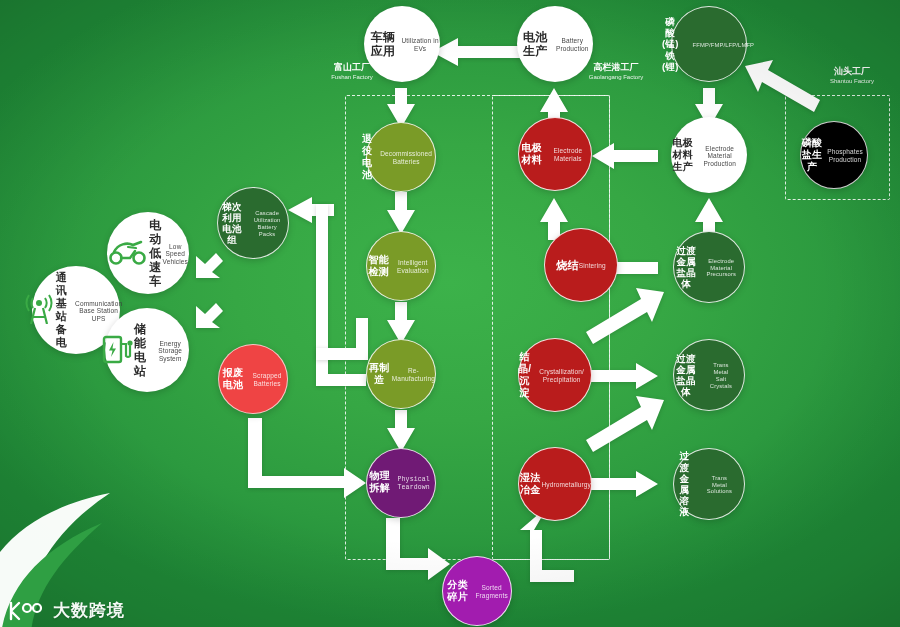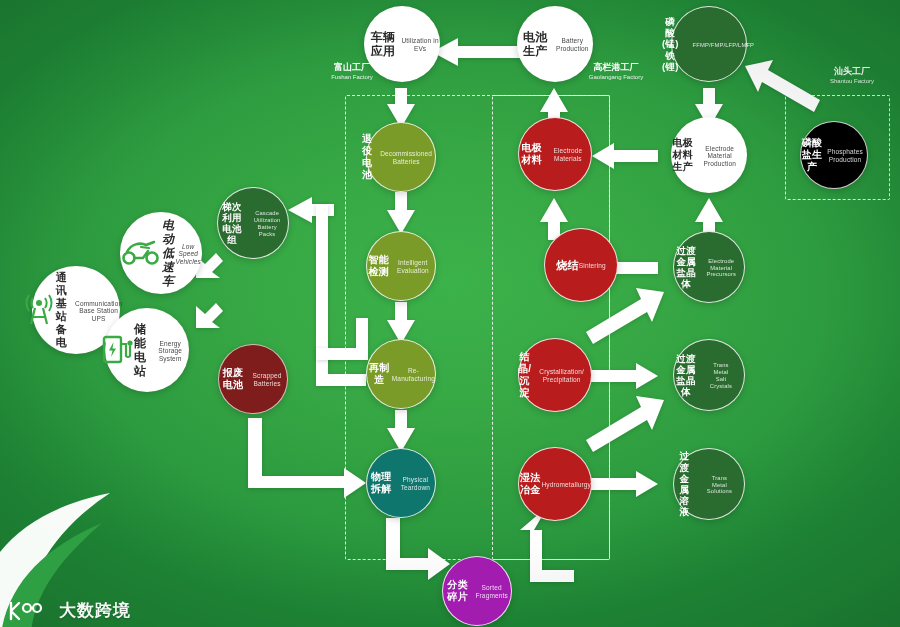--- a/index.html
+++ b/index.html
@@ -32,22 +32,22 @@
 
   
   .v-white { background:#ffffff; border:1px solid rgba(255,255,255,.9); }
   .v-white .cn { color:#2b2b2b; font-size:12px; }
   .v-white .en { color:#3b3b3b; }
 
   .v-teal   { background:#b91c1c; border:1.4px solid rgba(255,255,255,.85); }
   .v-olive  { background:#7a9b27; border:1.4px solid rgba(255,255,255,.85); }
   .v-dgreen { background:#2a6b2f; border:1.4px solid rgba(255,255,255,.85); }
   .v-mgreen { background:#a21caf; border:1.4px solid rgba(255,255,255,.85); }
-  .v-darkol { background:#0f766e; border:1.4px solid rgba(255,255,255,.85); }
-  .v-gray   { background:#7f1d1d; border:1.4px solid rgba(255,255,255,.7);justify-content:center; }
+  .v-darkol { background:#701a75; border:1.4px solid rgba(255,255,255,.85);font-family:Liberation Mono, monospace; }
+  .v-gray   { background:#ef4444; border:1.4px solid rgba(255,255,255,.7);justify-content:center; }
   .v-sage   { background:#000000; border:1.4px solid rgba(255,255,255,.8); }
   .v-teal .cn,.v-olive .cn,.v-dgreen .cn,.v-mgreen .cn,.v-darkol .cn,.v-gray .cn,.v-sage .cn{
     color:#fff; font-size:11px;
   }
   .v-teal .en,.v-olive .en,.v-dgreen .en,.v-mgreen .en,.v-darkol .en,.v-gray .en,.v-sage .en{
     color:rgba(255,255,255,.88);
   }
   .node.small .cn { font-size:10px; }
   .node.tiny .cn { font-size:9.5px; }
   .node.tiny .en { font-size:5.8px; }
@@ -63,21 +63,21 @@
   }
   .zlabel { position:absolute; text-align:center; line-height:1.2; }
   .zlabel .cn { display:block; color:#fff; font-size:9px; font-weight:bold; }
   .zlabel .en { display:block; color:rgba(255,255,255,.9); font-size:6px; margin-top:1px; }
 
   .arrow { position:absolute; }
   .arrow svg { display:block; overflow:visible; }
   .ar { fill:#ffffff; filter:drop-shadow(0 1px 2px rgba(0,0,0,.16)); }
 
   #swoosh { position:absolute; left:-30px; bottom:-16px; width:200px; height:150px; pointer-events:none; }
-  #wm { position:absolute; left:8px; bottom:5px; display:flex; align-items:center; gap:17px; }
+  #wm { position:absolute; left:8px; bottom:5px; display:flex; align-items:center; gap:11px; }
   #wm .wmtext { color:#ffffff; font-size:17px; font-weight:bold; letter-spacing:1px;
                 text-shadow:0 1px 2px rgba(0,0,0,.25); opacity:.95; }
 </style>
 </head>
 <body>
 
 <div id="stage">
 
   <div class="zone" style="left:345px; top:95px; width:265px; height:465px;"></div>
   <div class="zone" style="left:492px; top:95px; width:118px; height:465px; border-left:1.6px dashed rgba(255,255,255,.85);"></div>
@@ -290,21 +290,21 @@
 <div class="node v-teal" style="left:544px; top:228px; width:74px; height:74px;">
   <span class="cn">烧结</span>
   <span class="en">Sintering</span>
 </div>
 
 <div class="node v-dgreen tiny" style="left:673px; top:231px; width:72px; height:72px;">
   <span class="cn" style="padding:0 2px;">过渡金属盐晶体</span>
   <span class="en" style="padding:0 8px;">Electrode Material Precursors</span>
 </div>
 
-<div class="node v-white" style="left:120px; top:212px; width:82px; height:82px;font-style:italic;">
+<div class="node v-white" style="left:107px; top:212px; width:82px; height:82px;">
   <span class="iconwrap">
     <svg width="40" height="26" viewBox="0 0 40 26">
       <circle cx="8" cy="19" r="5.5" fill="none" stroke="#3aaa45" stroke-width="2.6"></circle>
       <circle cx="31" cy="19" r="5.5" fill="none" stroke="#3aaa45" stroke-width="2.6"></circle>
       <path d="M6 13 C10 5 19 3 25 6 L33 3" fill="none" stroke="#3aaa45" stroke-width="2.6" stroke-linecap="round"></path>
       <path d="M13 19 L22 19 L27 12" fill="none" stroke="#3aaa45" stroke-width="2.4" stroke-linecap="round"></path>
       <path d="M20 8 L28 9" fill="none" stroke="#3aaa45" stroke-width="2.2" stroke-linecap="round"></path>
     </svg>
   </span>
   <span class="cn">电动低速车</span>

